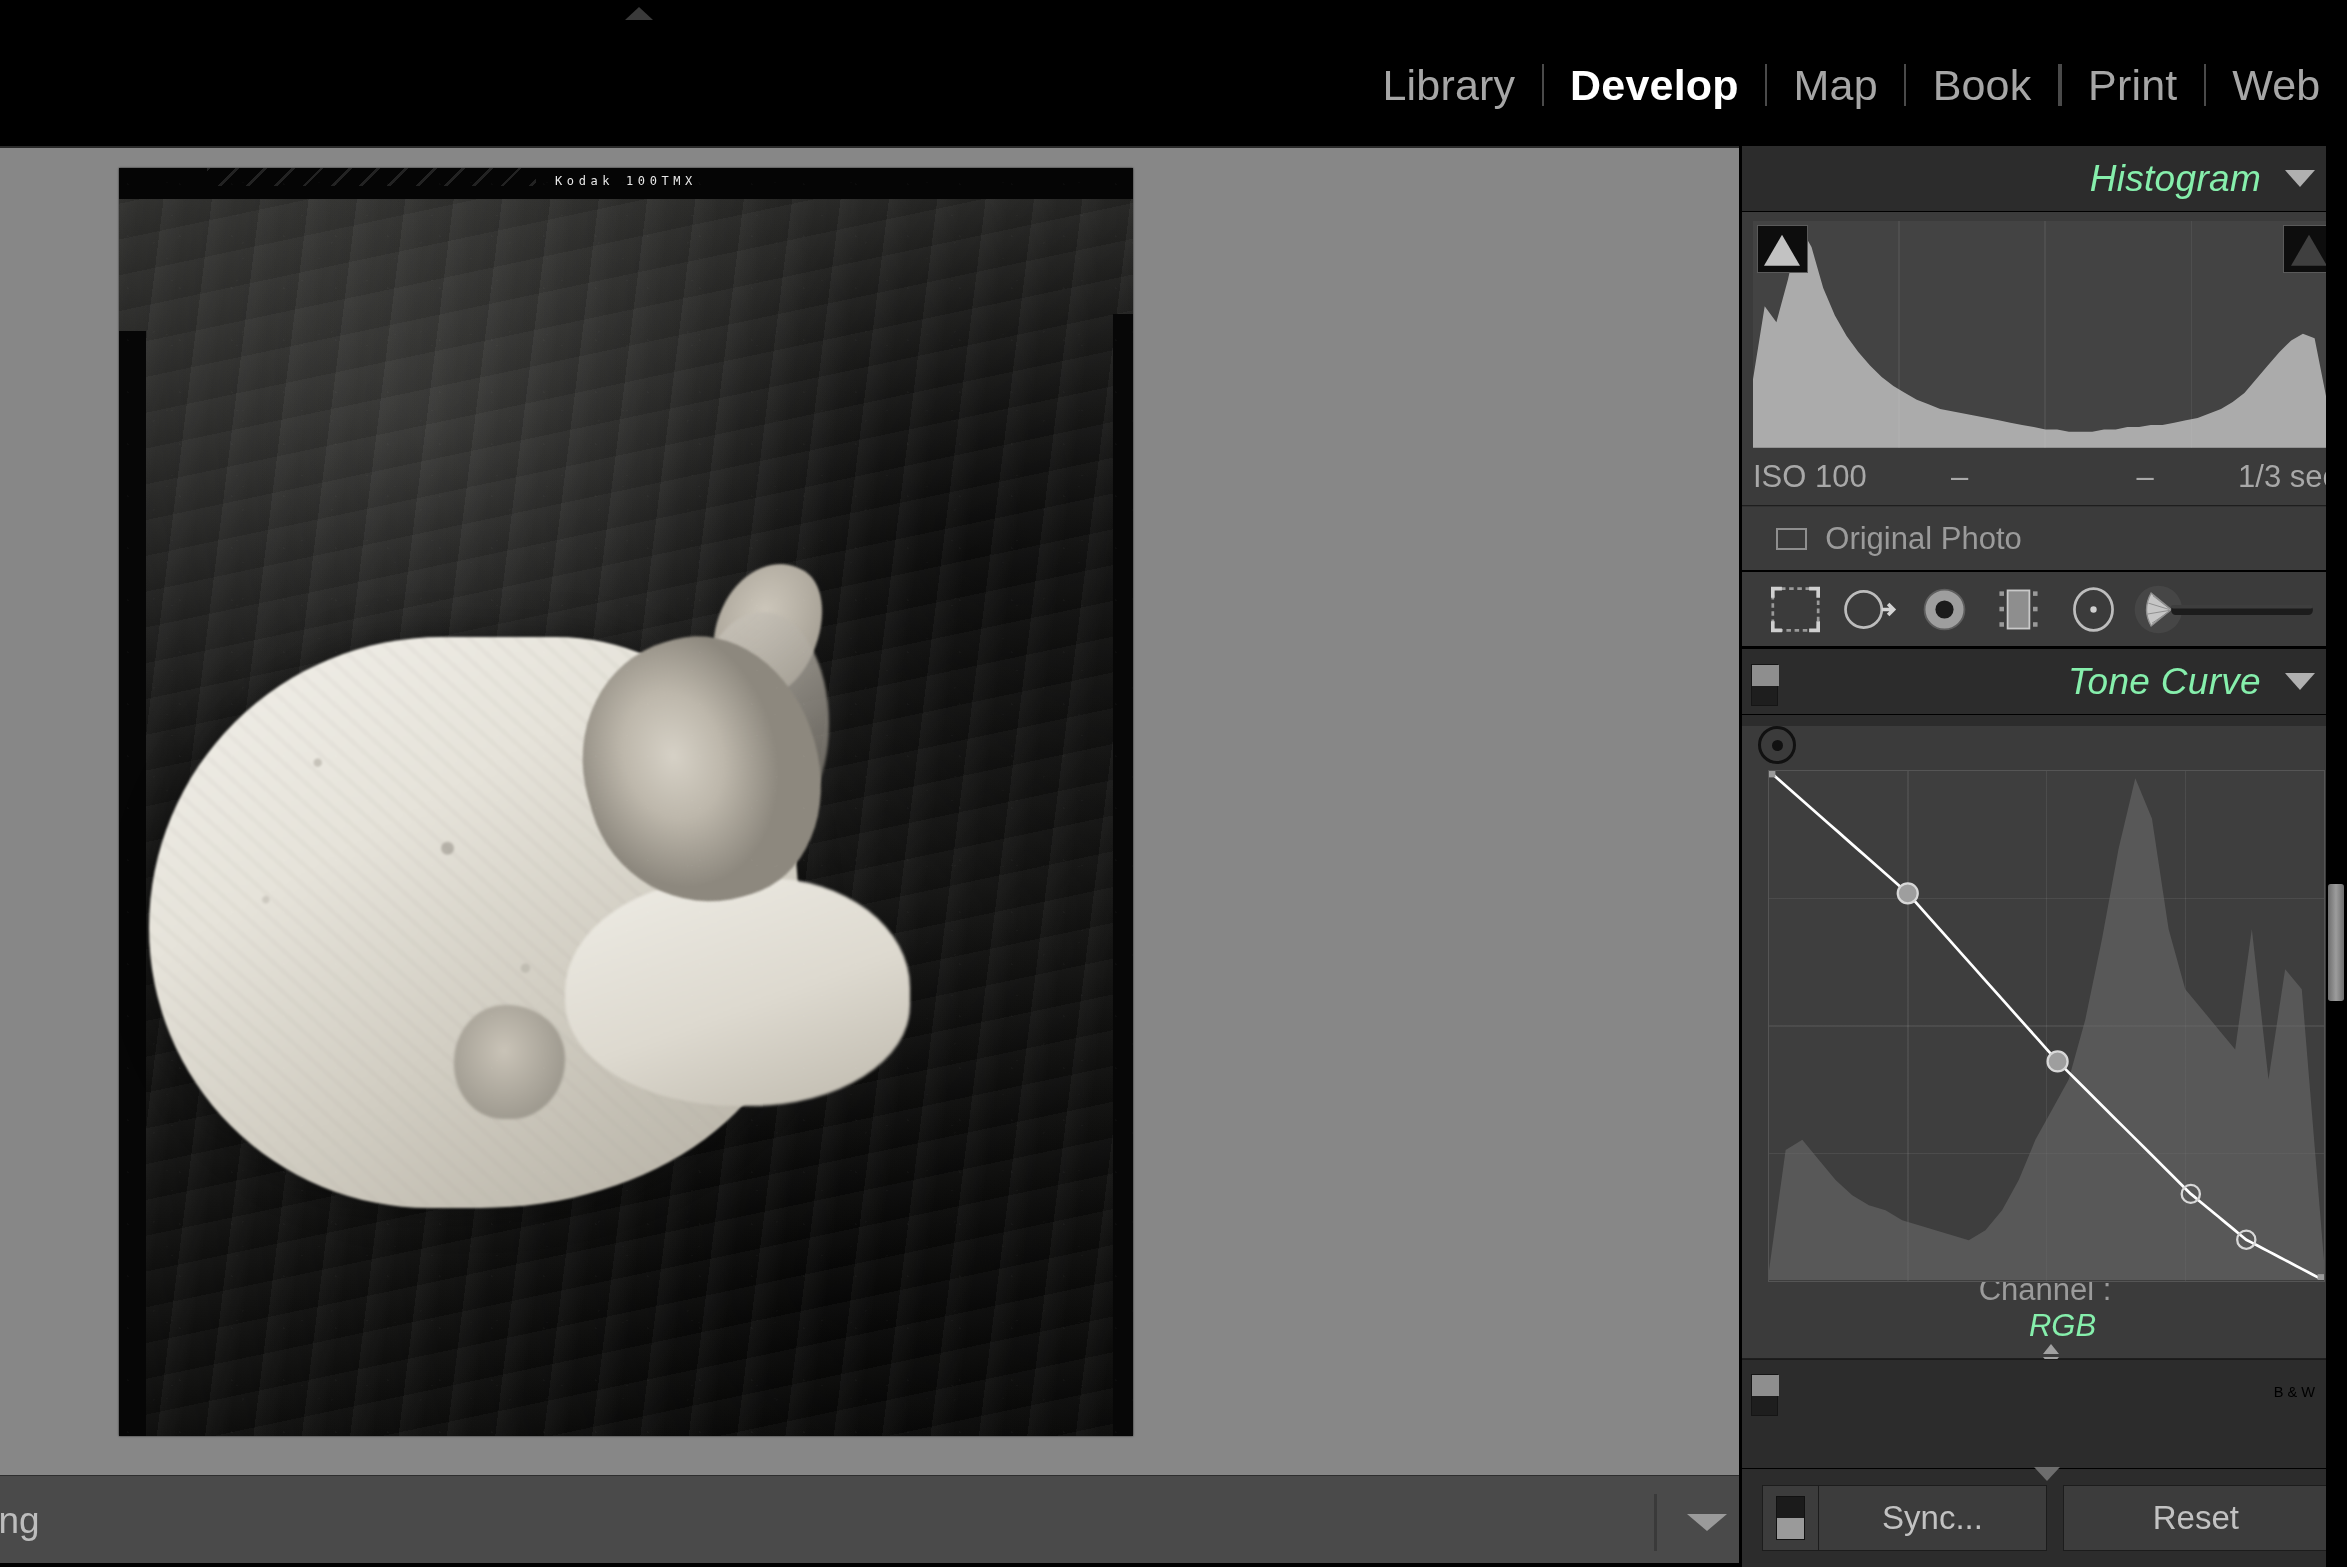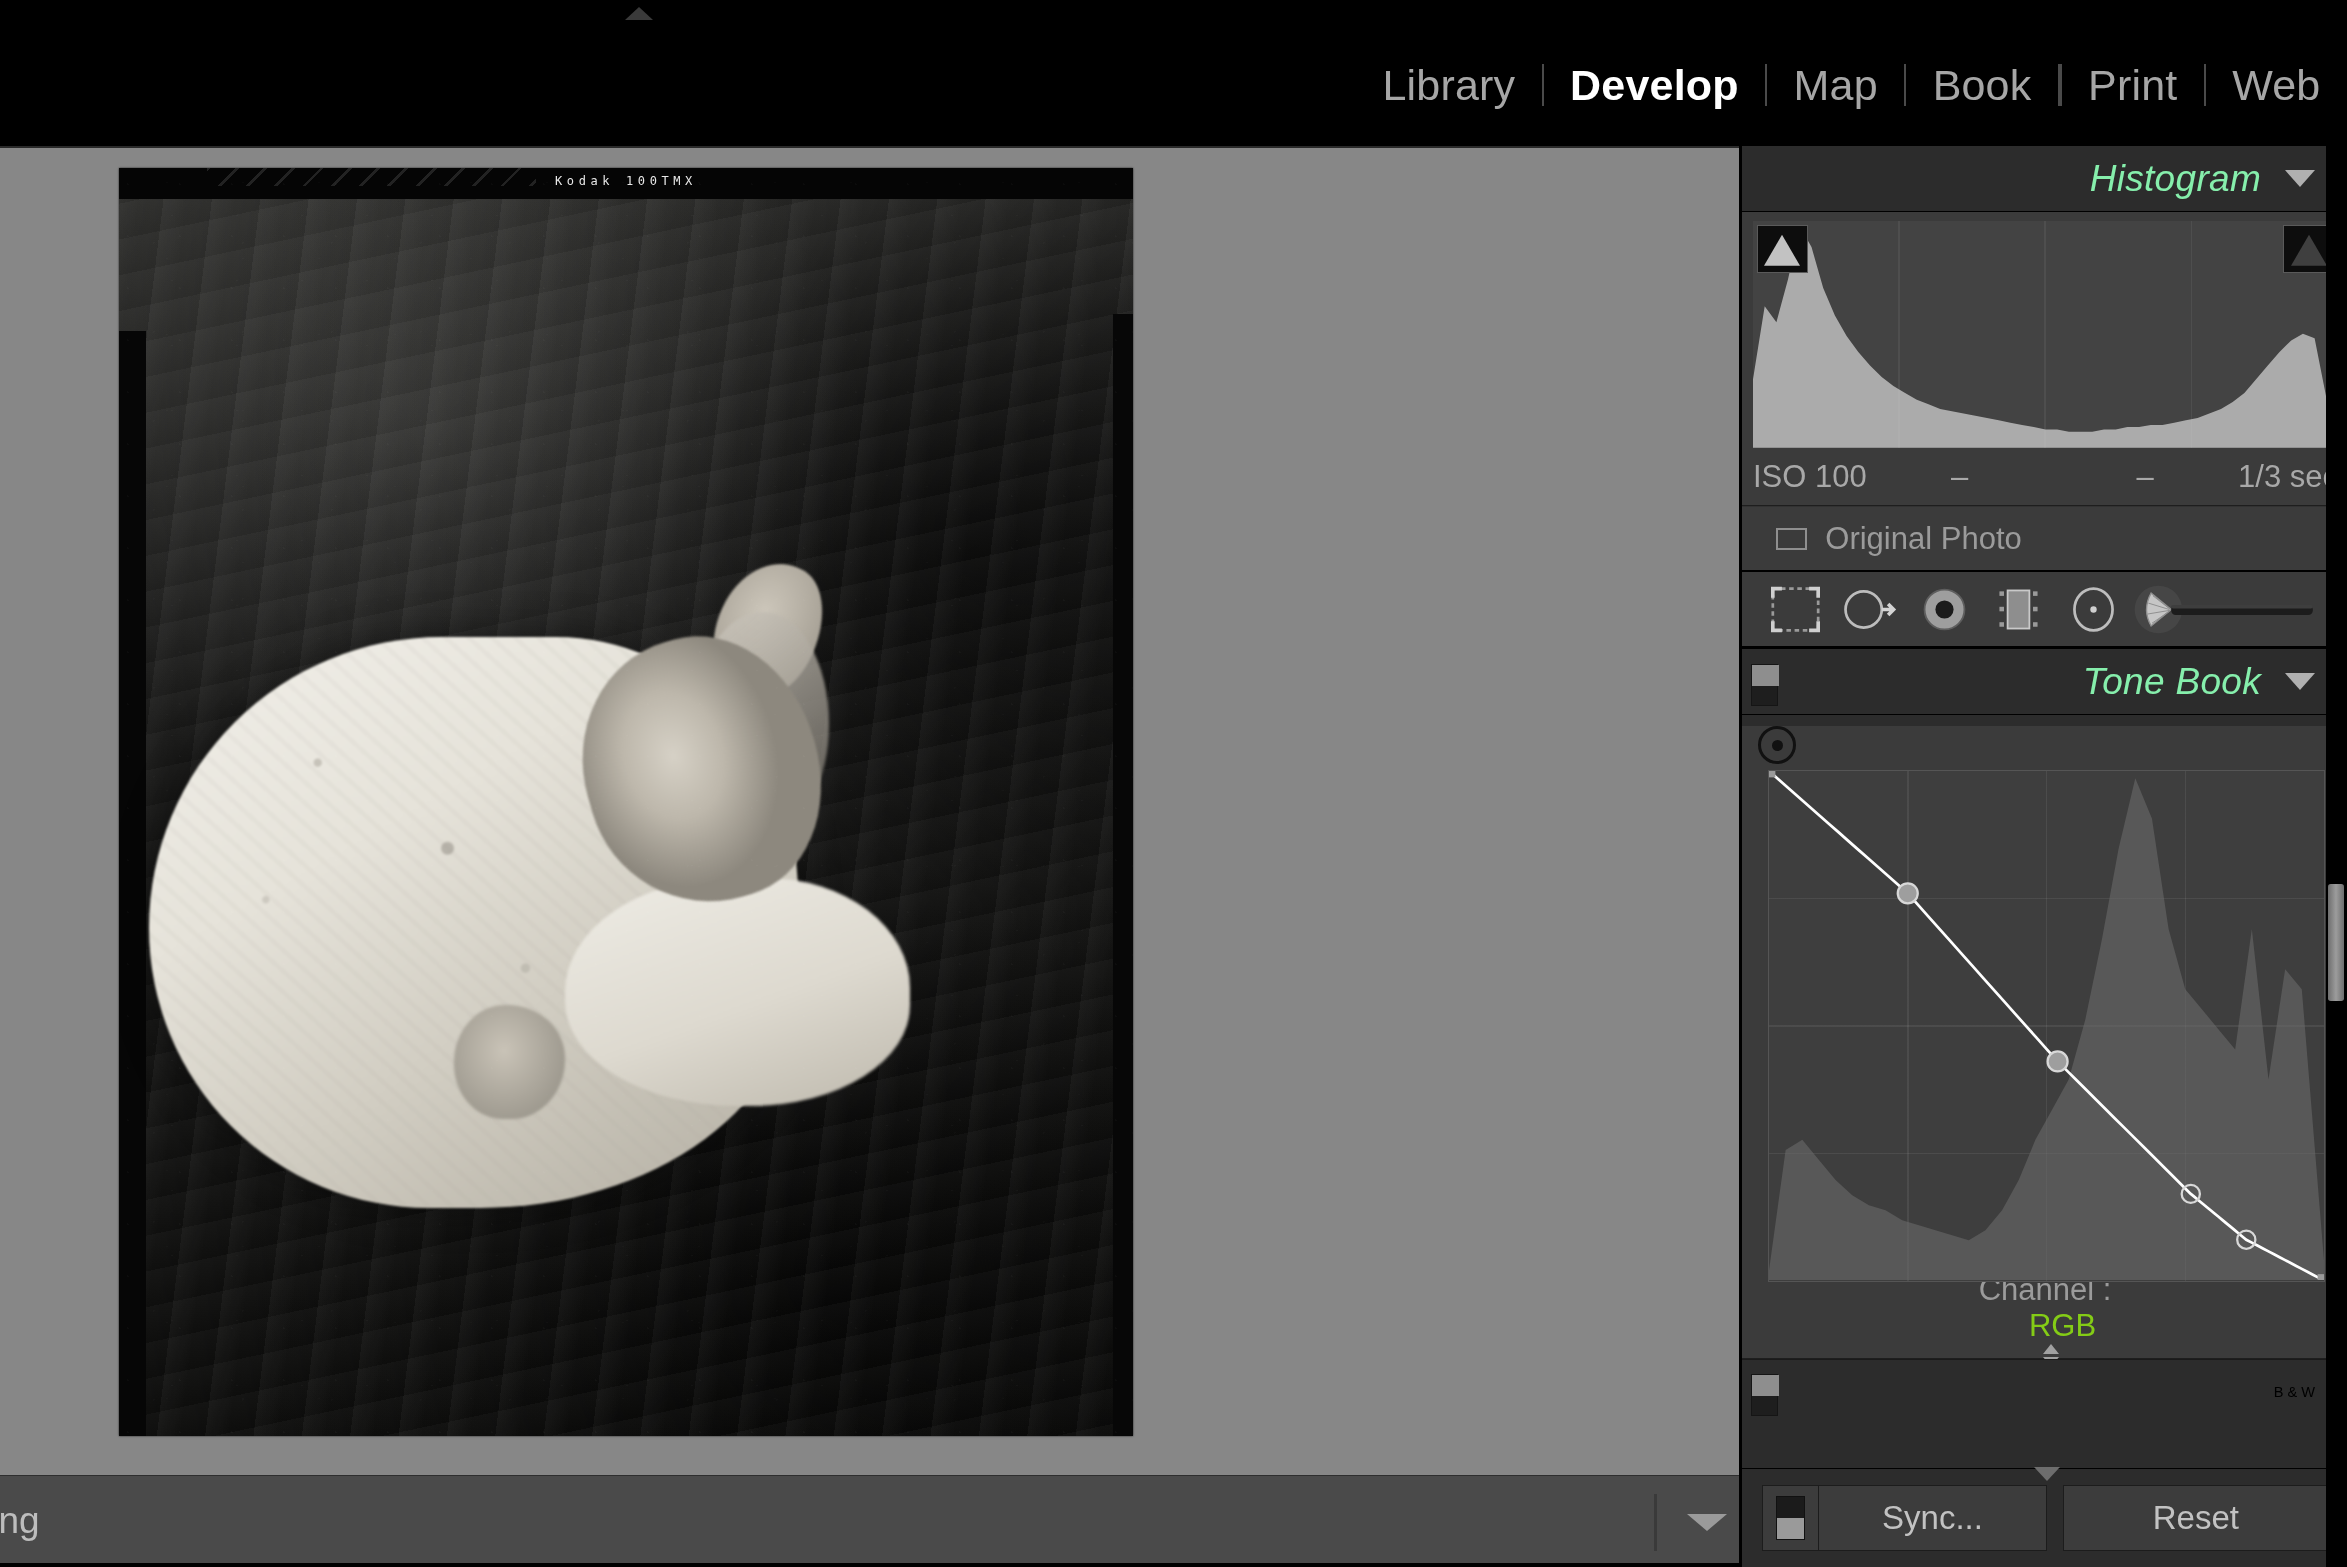--- a/index.html
+++ b/index.html
@@ -324,21 +324,21 @@
   }
   #tc-svg { position:absolute; inset:0; }
 
   .row-field {
     display:flex; align-items:center; justify-content:center;
     height:77px; background:#3b3b3b;
     font-size:31px; color:#9b9b9b;flex-direction:column;
   }
   #channel-row { border-bottom:1.8px solid #1e1e1e; }
   .field-label { color:#9b9b9b; }
-  .field-value { color:#84cc16; margin-left:35px; }
+  .field-value { color:#86efac; margin-left:35px;font-style:italic; }
   .stepper {
     display:inline-flex; flex-direction:column; margin-left:11px; gap:3.7px;
     vertical-align:middle;
   }
   .stepper i {
     width:0; height:0; display:block;
     border-left:8.2px solid transparent;
     border-right:8.2px solid transparent;
   }
   .stepper i.up   { border-bottom:10px solid #a0a0a0; }
@@ -545,21 +545,21 @@
             <rect x="44" y="24" width="155" height="11" rx="5" fill="#1c1c1c"></rect>
             <rect x="44" y="24" width="155" height="4" rx="2" fill="#3e3e3e"></rect>
           </svg>
         </div>
       </div>
 
       <div class="panel-header">
         <span class="panel-switch">
             <i></i>
           </span>
-        <span class="ptitle">Tone Book</span>
+        <span class="ptitle">Tone Curve</span>
         <span class="pchev"></span>
       </div>
 
       <div id="tc-body">
         <div id="tc-tat">
             <span></span>
           </div>
         <div id="tc-graph-wrap">
           <div id="tc-graph">
             <div id="tc-grid"></div>

